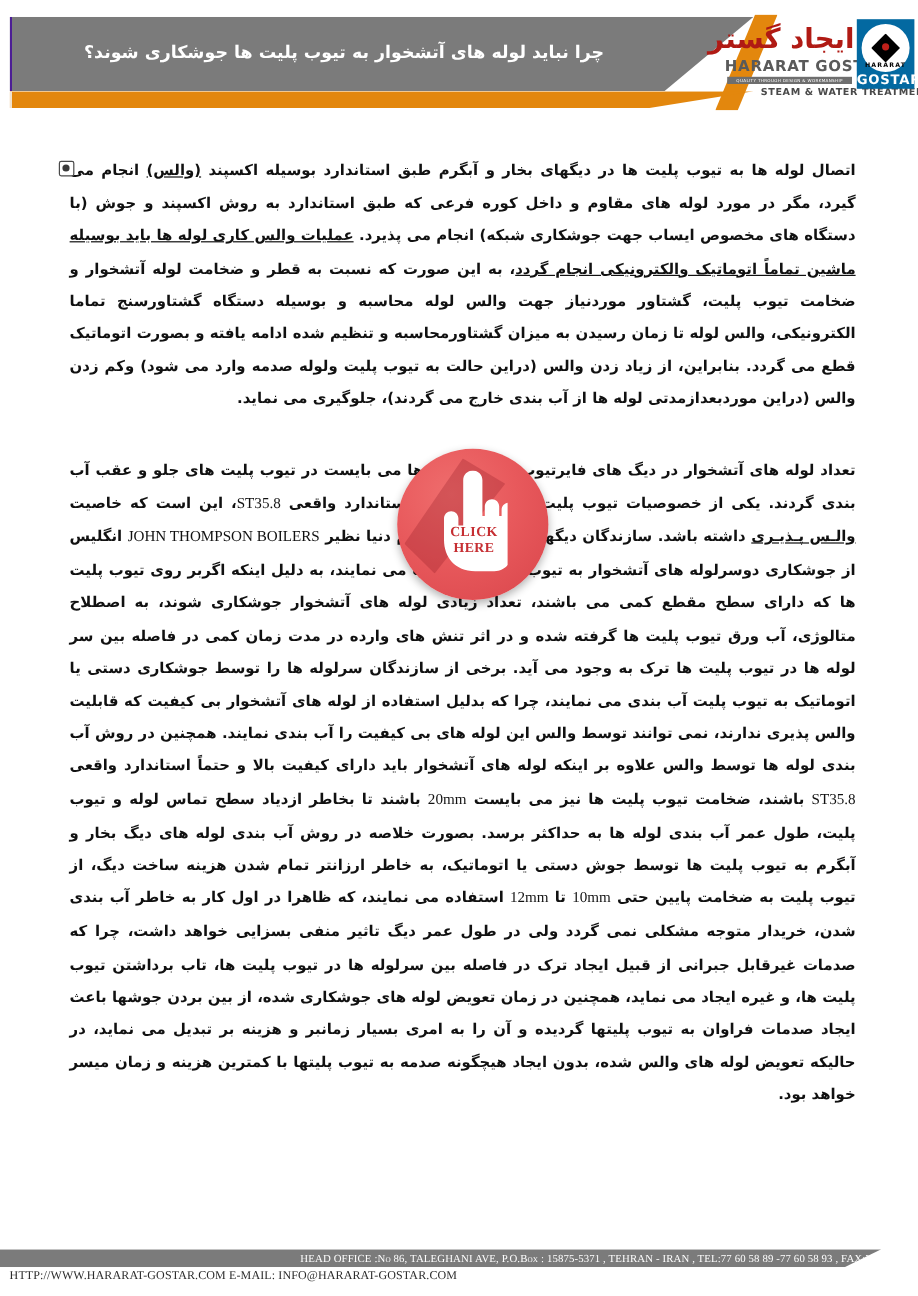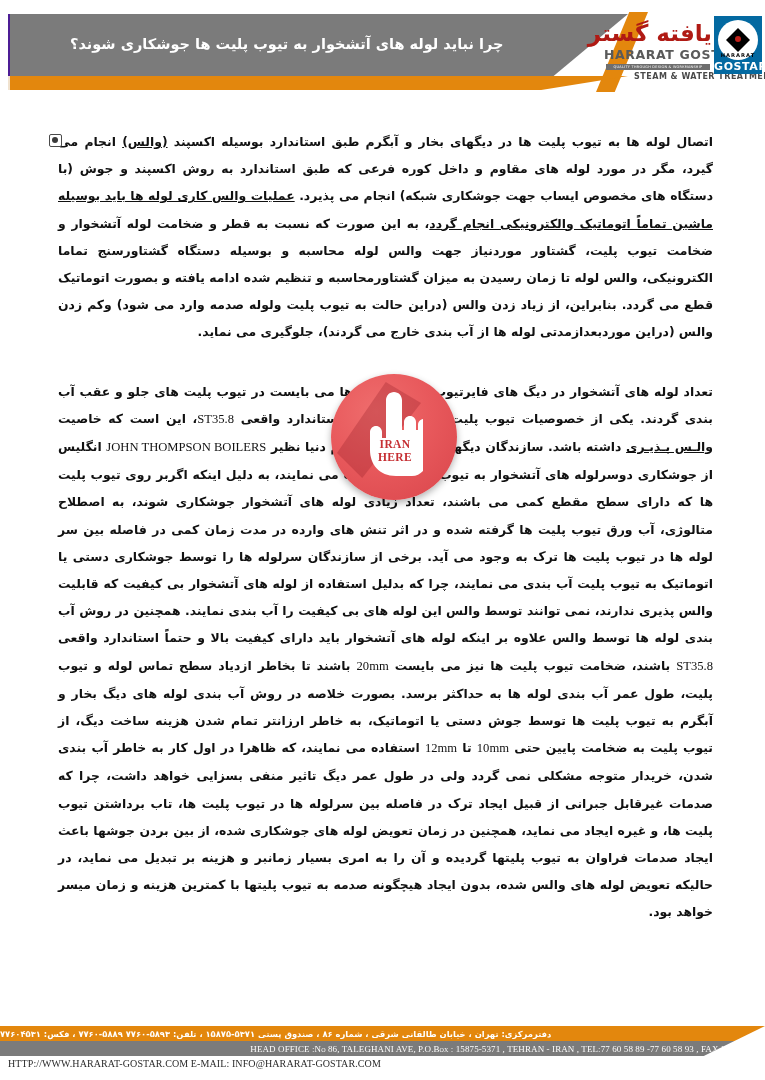--- a/index.html
+++ b/index.html
@@ -366,21 +366,21 @@
 
   <div class="header-banner-wrap">
     <div class="header-banner">
       <div class="header-title">چرا نباید لوله های آتشخوار به تیوب پلیت ها جوشکاری شوند؟</div>
     </div>
   </div>
   <div class="header-orange-bar"></div>
 
   <div class="logo-block">
     <div class="logo-left">
-      <div class="logo-fa">یافته گستر</div>
+      <div class="logo-fa">ایجاد گستر</div>
       <div class="logo-en">HARARAT GOSTAR</div>
       <div class="logo-rule">QUALITY THROUGH DESIGN &amp; WORKMANSHIP</div>
       <div class="logo-tag">STEAM &amp; WATER TREATMENT</div>
     </div>
     <div class="logo-mark">
       <div class="logo-mark-circle">
         <div class="logo-diamond"></div>
         <div class="logo-dot"></div>
         <div class="logo-arc-text">HARARAT</div>
       </div>
@@ -404,30 +404,25 @@
     <path fill="#ffffff" d="M21 8
       c0-4.4 3.6-8 8-8 s8 3.6 8 8
       v30 h2 v-8 c0-3.3 2.7-6 6-6 s6 2.7 6 6 v8 h2
       v-5 c0-3.3 2.7-6 6-6 s6 2.7 6 6 v5
       c0 2 0 4 0 6 v14
       c0 14-7 26-18 26 h-16
       C14 84 5 72 5 58 V40
       c0-3.3 2.7-6 6-6 s6 2.7 6 6 v6 h4 Z"></path>
   </svg>
   <div class="click-text">
-    <div>IRAN</div>
+    <div>CLICK</div>
     <div>HERE</div>
   </div>
 </div>
 
 <div class="page-footer">
-  <div class="footer-orange-wrap">
-    <div class="footer-orange">
-      <span class="footer-fa">دفترمرکزی: تهران ، خیابان طالقانی شرقی ، شماره ۸۶ ، صندوق پستی ۵۳۷۱-۱۵۸۷۵ ، تلفن: ۵۸۹۳-۷۷۶۰ ۵۸۸۹-۷۷۶۰ ، فکس: ۷۷۶۰۴۵۳۱</span>
-    </div>
-  </div>
   <div class="footer-gray-wrap">
     <div class="footer-gray">
       <span class="footer-en">HEAD OFFICE :No 86, TALEGHANI AVE, P.O.Box : 15875-5371 , TEHRAN - IRAN ,  TEL:77 60 58 89 -77 60 58 93 , FAX:77 60 45 31</span>
     </div>
   </div>
   <div class="footer-web">HTTP://WWW.HARARAT-GOSTAR.COM    E-MAIL: INFO@HARARAT-GOSTAR.COM</div>
 </div>
 
 </body></html>

